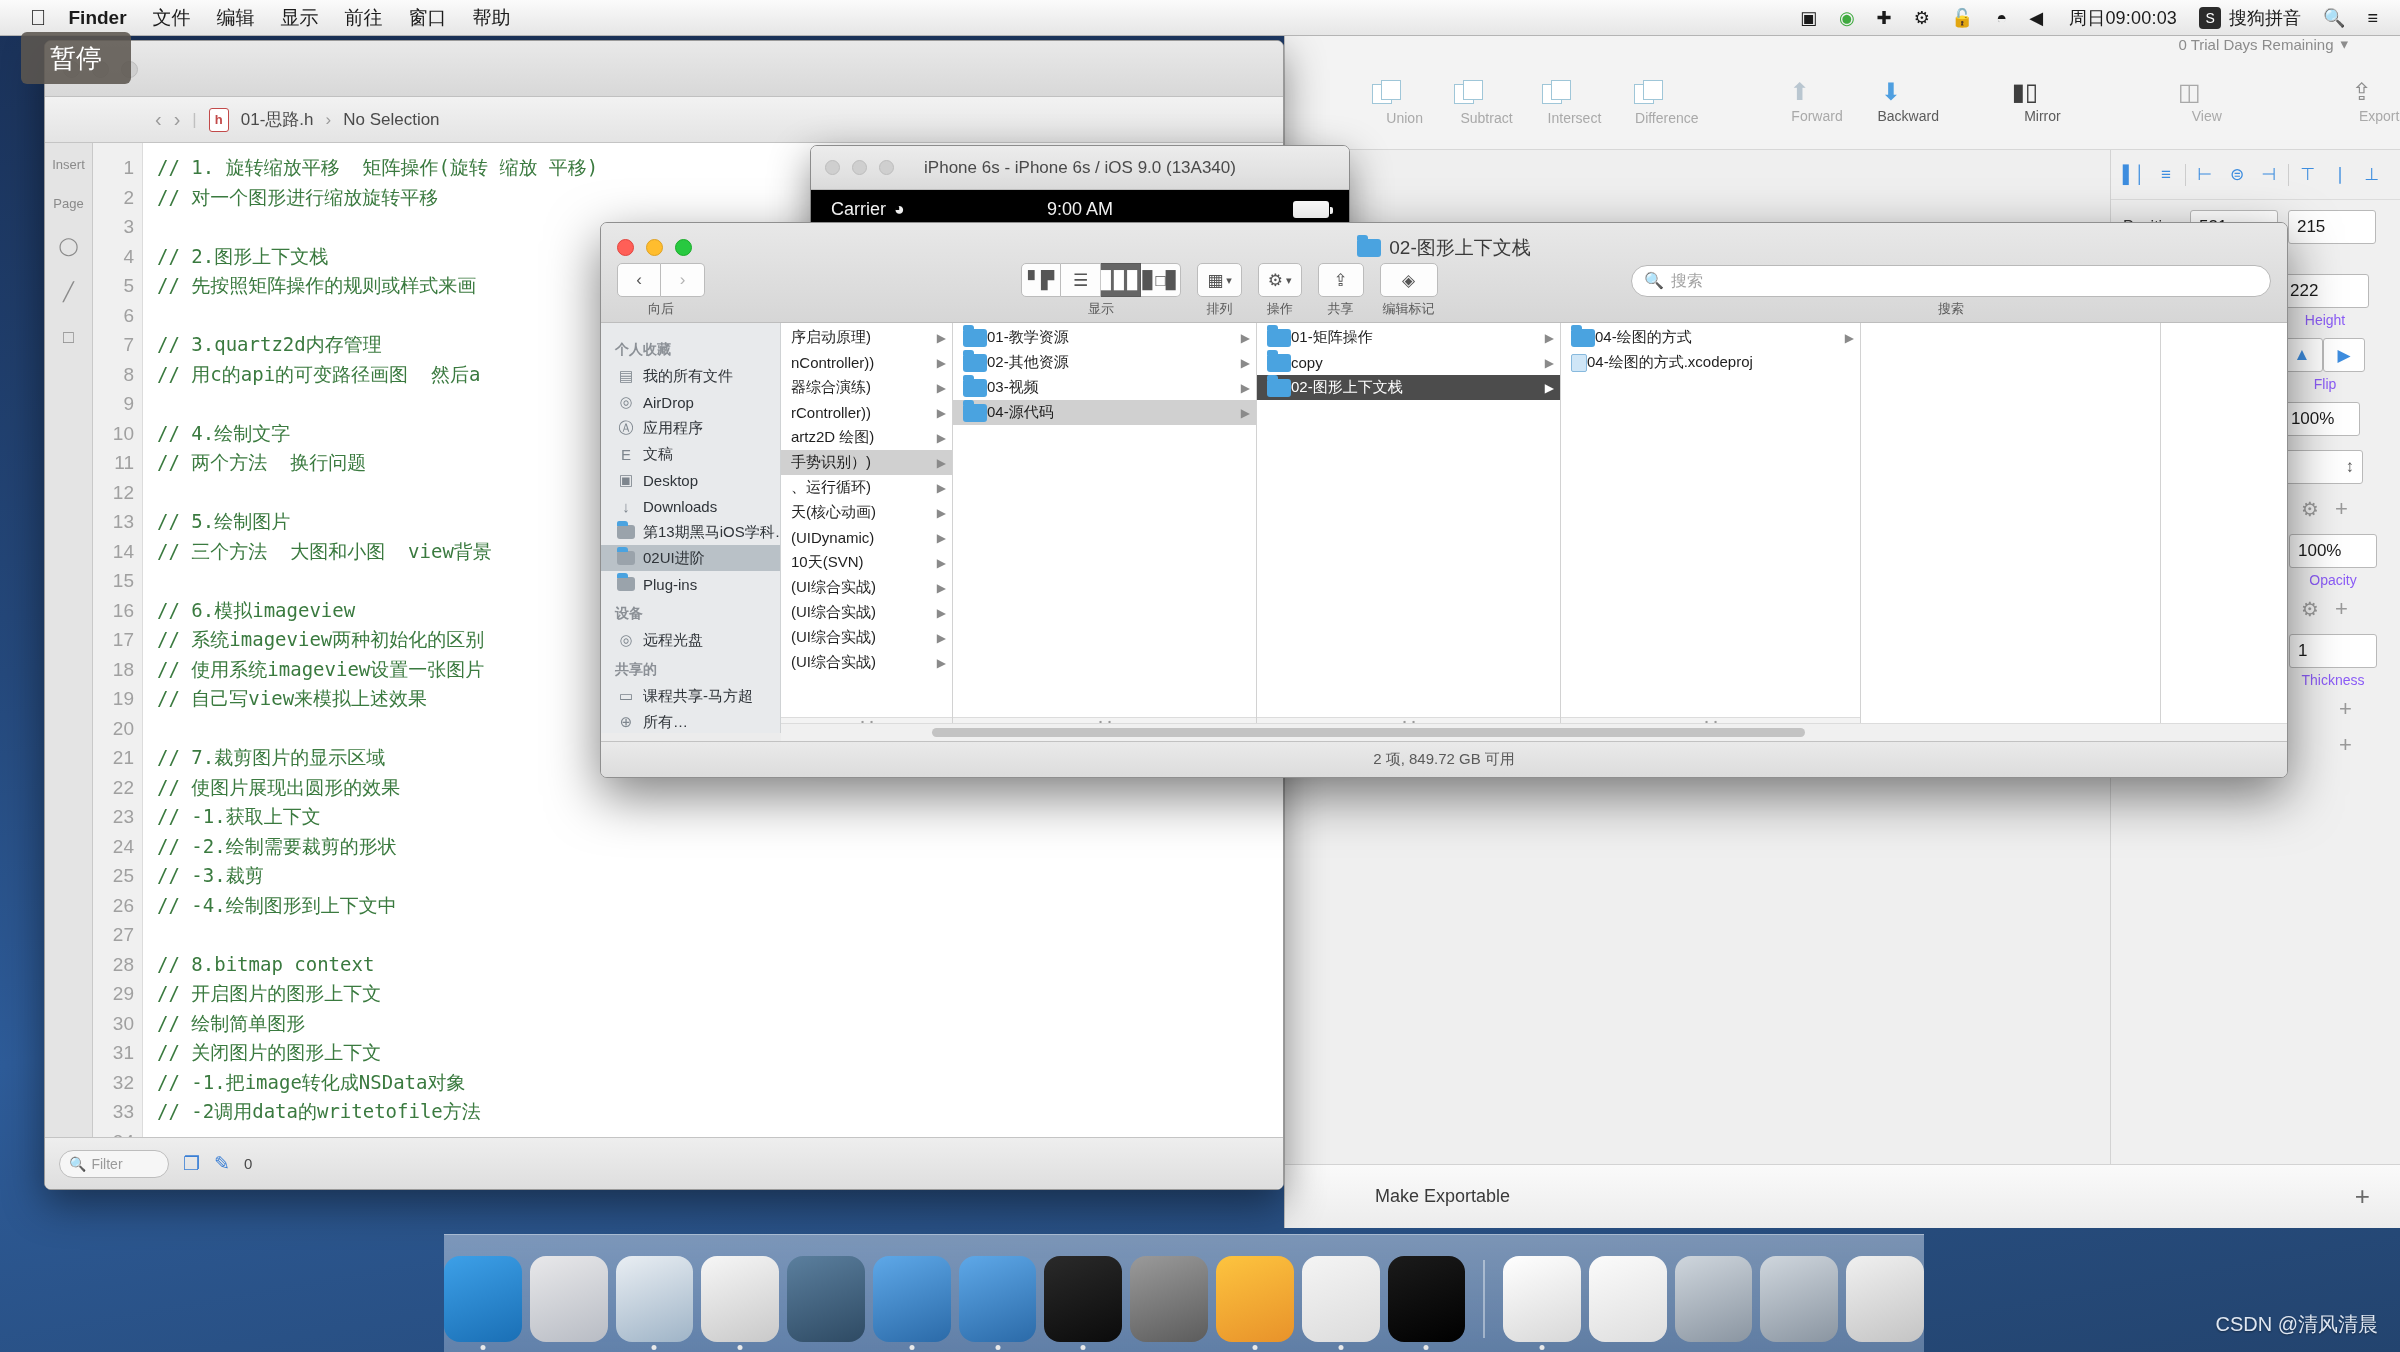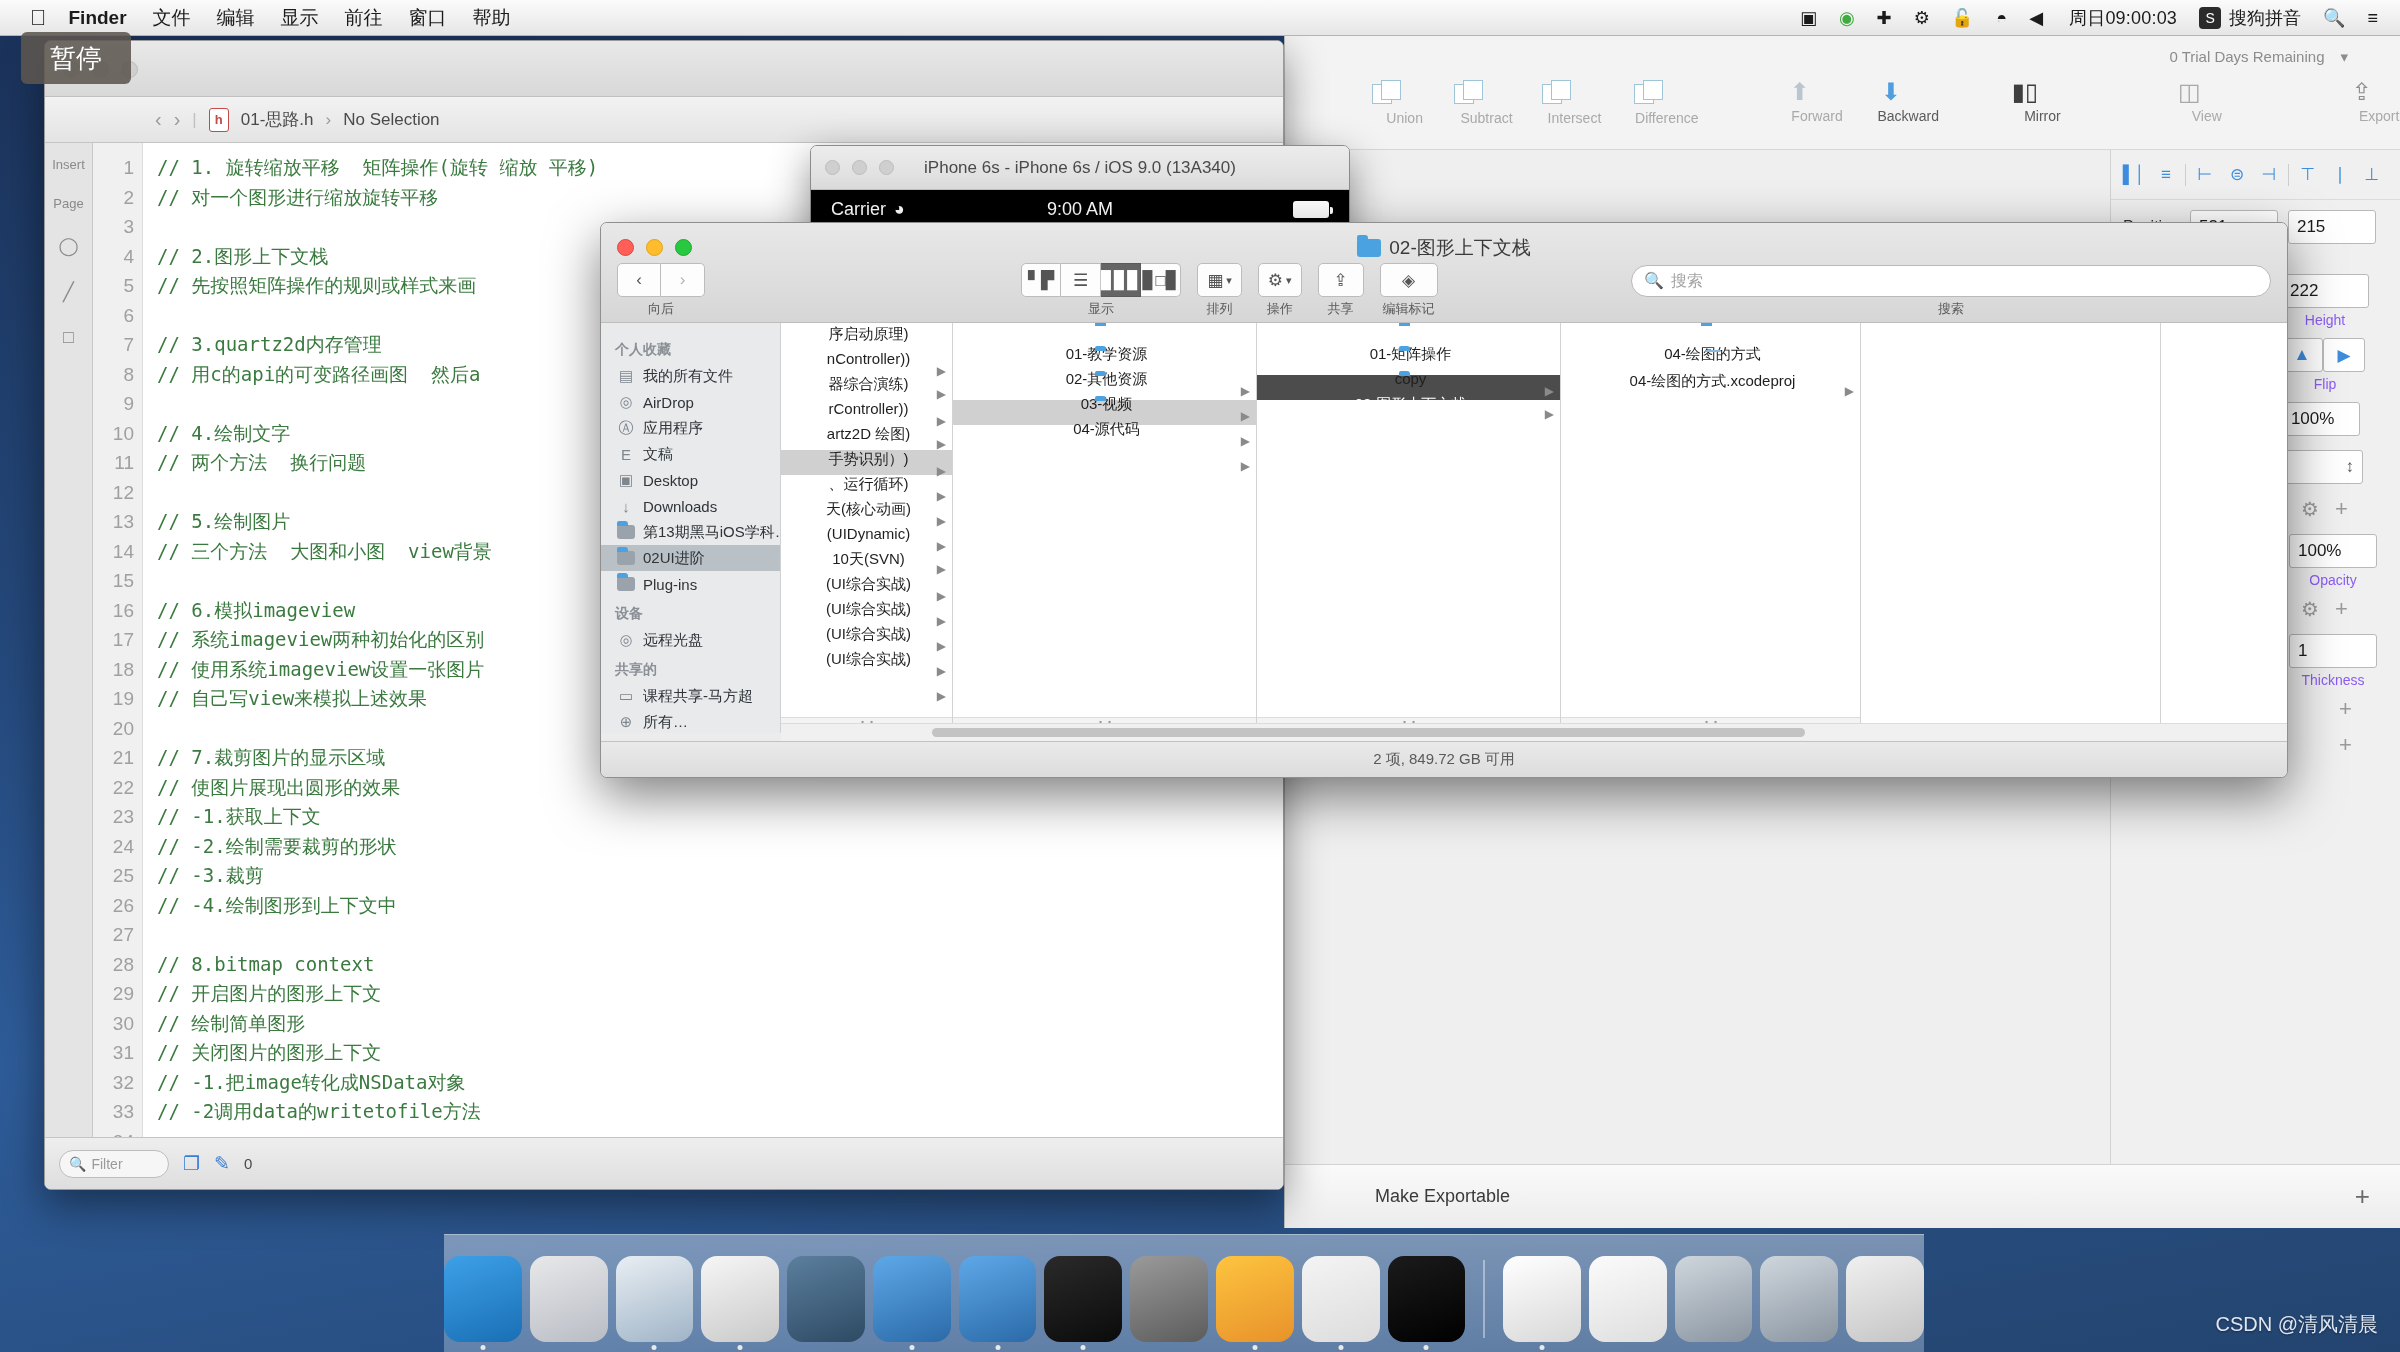--- a/index.html
+++ b/index.html
@@ -178,22 +178,22 @@
     font-size:15px; color:#2f3439; white-space:nowrap;
   }
   .sb-item.sel{ background:#b9c1c7; }
   .sb-ico{ width:18px;height:16px;flex:0 0 18px; display:flex;align-items:center;justify-content:center; color:#7e868e; font-size:15px;}
   #finder .columns{ flex:1; display:flex; background:#fff; }
   .fcol{ width:172px; border-right:1px solid #d2d2d2; position:relative; overflow:hidden; }
   .fcol.wide{ width:300px; }
   .fcol.w2{ width:304px; }
   .fcol .rows{ padding-top:2px; }
   .frow{
-    height:25px; display:flex; align-items:center; gap:20px; padding:0 6px 0 10px;
-    font-size:15px; color:#1f1f1f; white-space:nowrap;flex-direction:column;
+    height:25px; display:flex; align-items:center; gap:0; padding:0 6px 0 10px;
+    font-size:15px; color:#1f1f1f; white-space:nowrap;
   }
   .frow .chev{ margin-left:auto; color:#8a8a8a; font-size:12px; }
   .frow.sel-gray{ background:#d0d0d0; }
   .frow.sel-blue{ background:#4c4c4c; color:#fff; }
   .frow.sel-blue .chev{ color:#fff; }
   .fileico{
     display:inline-block;width:16px;height:18px;background:#cfe6f7;border:1px solid #87b9dd;border-radius:2px;
   }
   .colscroll{
     position:absolute; bottom:0; left:0; right:0; height:16px;
@@ -212,22 +212,22 @@
   #finder .hscroll .thumb{
     position:absolute; left:10%; top:4px; width:58%; height:9px; background:#c3c3c3; border-radius:5px;
   }
 
   
   #sketch{
     position:absolute; left:1284px; top:36px; width:1116px; height:1192px;
     background:#efefef; border-left:1px solid #bdbdbd; z-index:5; overflow:hidden;
   }
   #sketch .trial{
-    height:40px; display:flex; align-items:center; justify-content:flex-end;
-    padding-right:52px; font-size:15px; color:#8c8c8c; gap:16px;
+    height:40px; display:flex; justify-content:flex-end;
+    padding-right:52px; font-size:15px; color:#8c8c8c; gap:7px;
     background:#f3f3f3;
   }
   #sketch .tbar{
     height:74px; background:#f3f3f3; border-bottom:1px solid #d7d7d7;
     display:flex; align-items:flex-start; padding-top:4px;
   }
   .sk-tool{ width:96px; display:flex; flex-direction:column; align-items:center; gap:4px; }
   .sk-tool .lbl{ font-size:14px; color:#a9a9a9;margin-left:35px; }
   .sk-tool.on .lbl{ color:#5b5b5b; }
   .boolico{ width:30px;height:26px;position:relative;}

